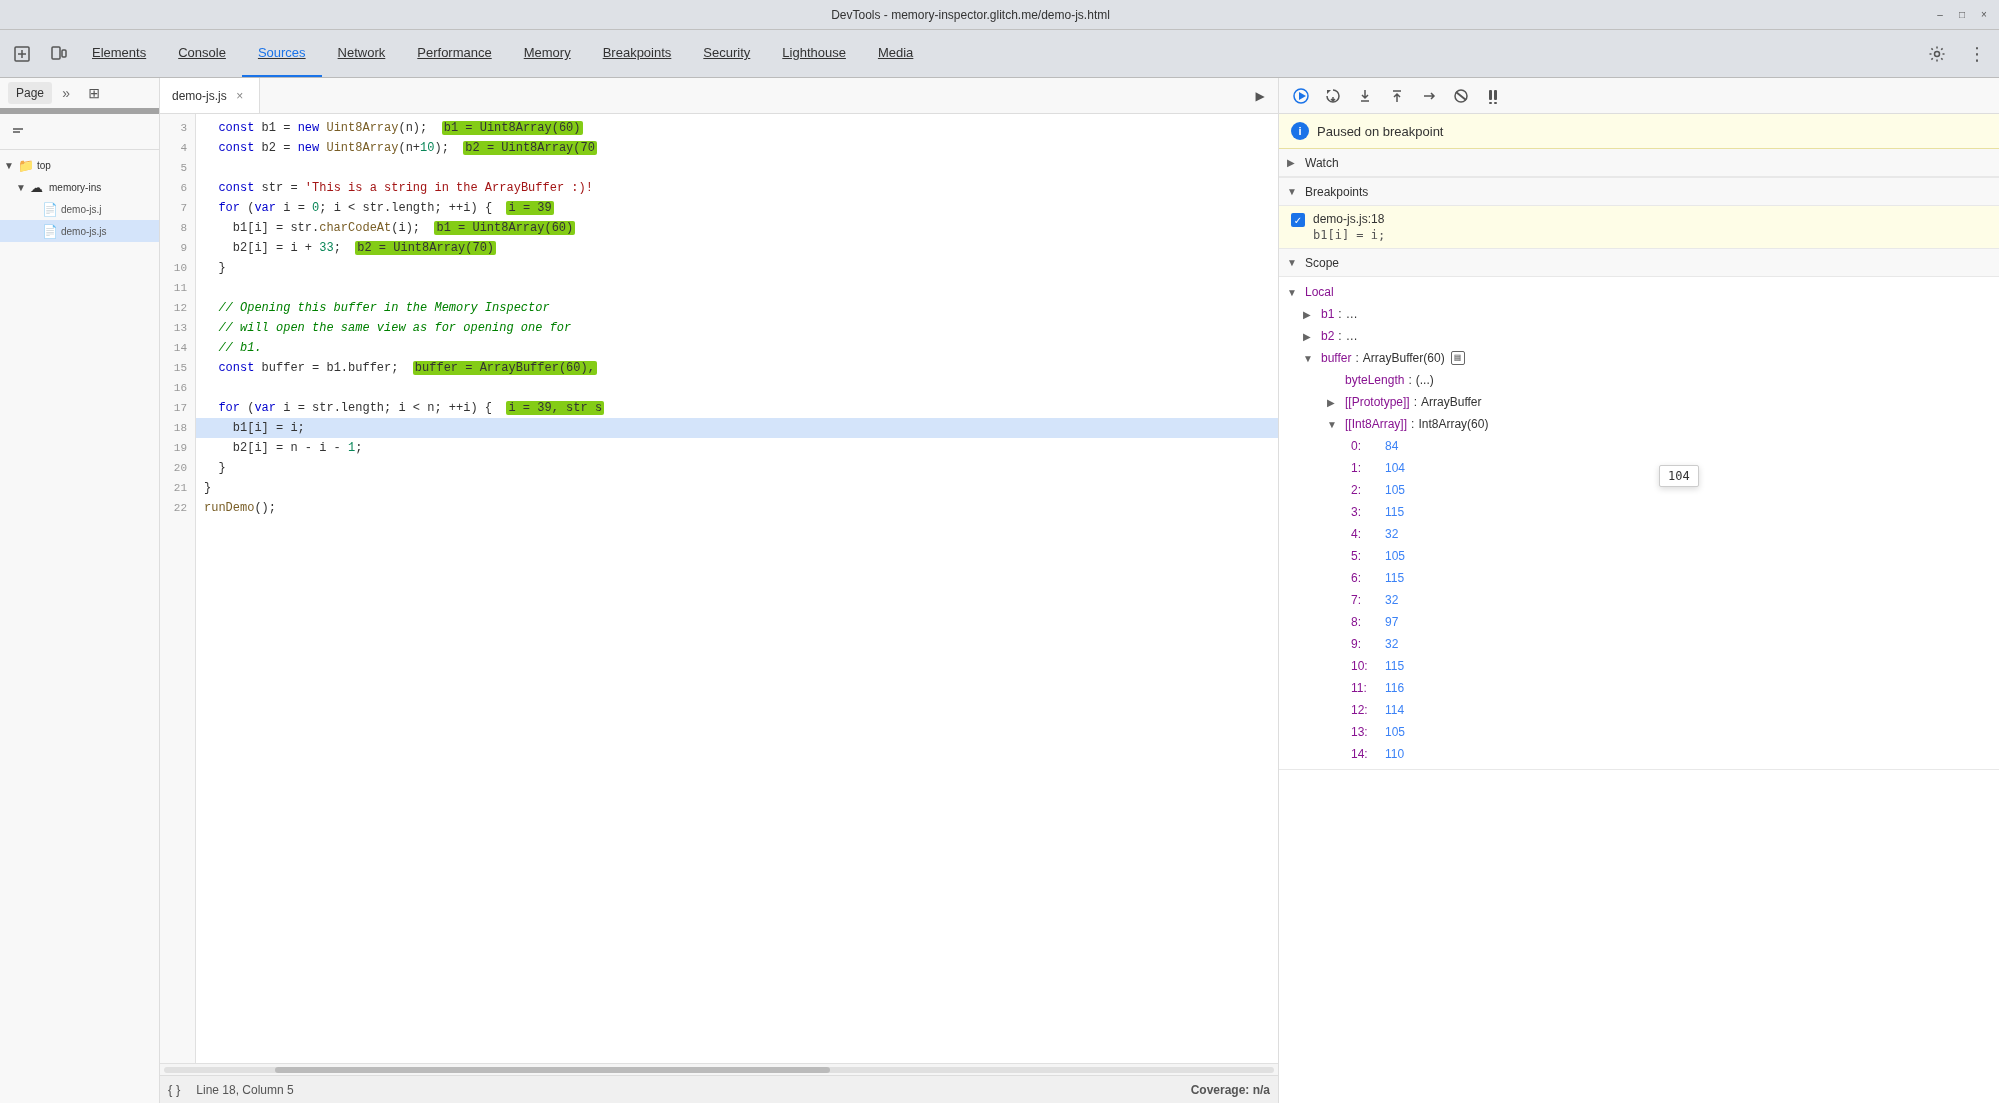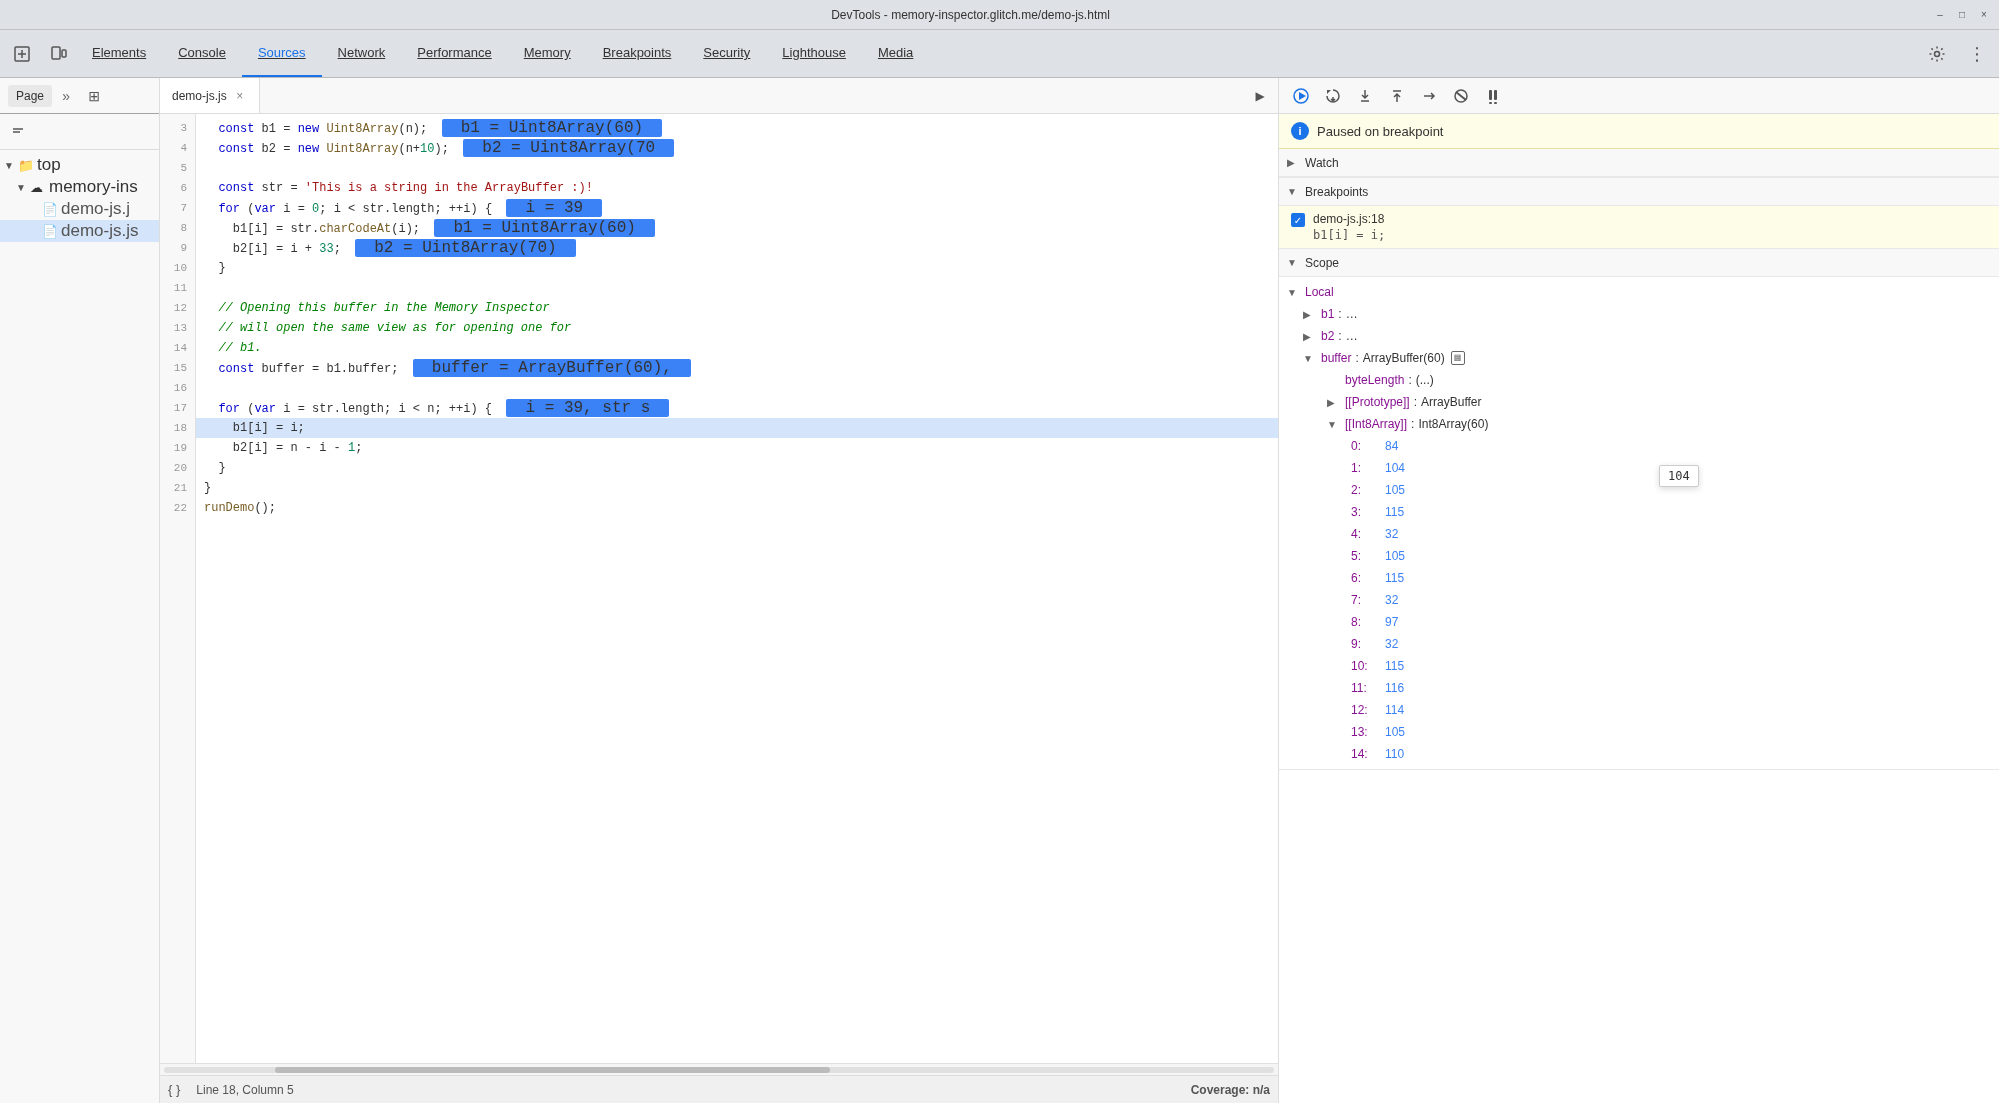--- a/index.html
+++ b/index.html
@@ -115,21 +115,21 @@
       background: #f8f8f8;
       border-right: 1px solid #ddd;
       display: flex;
       flex-direction: column;
       flex-shrink: 0;
     }
     .panel-tabs {
       display: flex;
       align-items: center;
       height: 36px;
-      border-bottom: 1px solid #a3a3a3;
+      border-bottom: 6px solid #a3a3a3;
       padding: 0 8px;
       gap: 4px;
     }
     .panel-tab {
       font-size: 12px;
       padding: 4px 8px;
       cursor: pointer;
       border-radius: 3px;
     }
     .panel-tab.active { background: #e8e8e8; font-weight: 500; }
@@ -186,21 +186,21 @@
       flex-shrink: 0;
       color: #555;
       font-size: 10px;
     }
     .tree-icon {
       width: 16px;
       flex-shrink: 0;
       font-size: 13px;
       margin-right: 3px;
     }
-    .tree-label { font-size: 17px; color: #333; overflow: hidden; text-overflow: ellipsis; }
+    .tree-label { font-size: 10px; color: #333; overflow: hidden; text-overflow: ellipsis; }
     .tree-label.file { color: #555; }
 
     
     .code-panel {
       flex: 1;
       background: #fff;
       display: flex;
       flex-direction: column;
       border-right: 1px solid #ddd;
       min-width: 0;
@@ -276,21 +276,21 @@
       white-space: pre;
       font-size: 12px;
     }
     .code-line.highlighted { background: #d4e4fa; }
 
     
     .kw { color: #0000cc; }
     .str { color: #a31515; }
     .cmt { color: #008000; font-style: italic; }
     .num { color: #098658; }
-    .var-highlight { background: #3b82f6; border-radius: 2px; padding: 0 19px; font-size: 16px; }
+    .var-highlight { background: #84cc16; border-radius: 2px; padding: 0 2px; font-size: 12px; }
     .fn { color: #795e26; }
 
     
     .status-bar {
       height: 28px;
       background: #f0f0f0;
       border-top: 1px solid #ddd;
       display: flex;
       align-items: center;
       padding: 0 8px;

